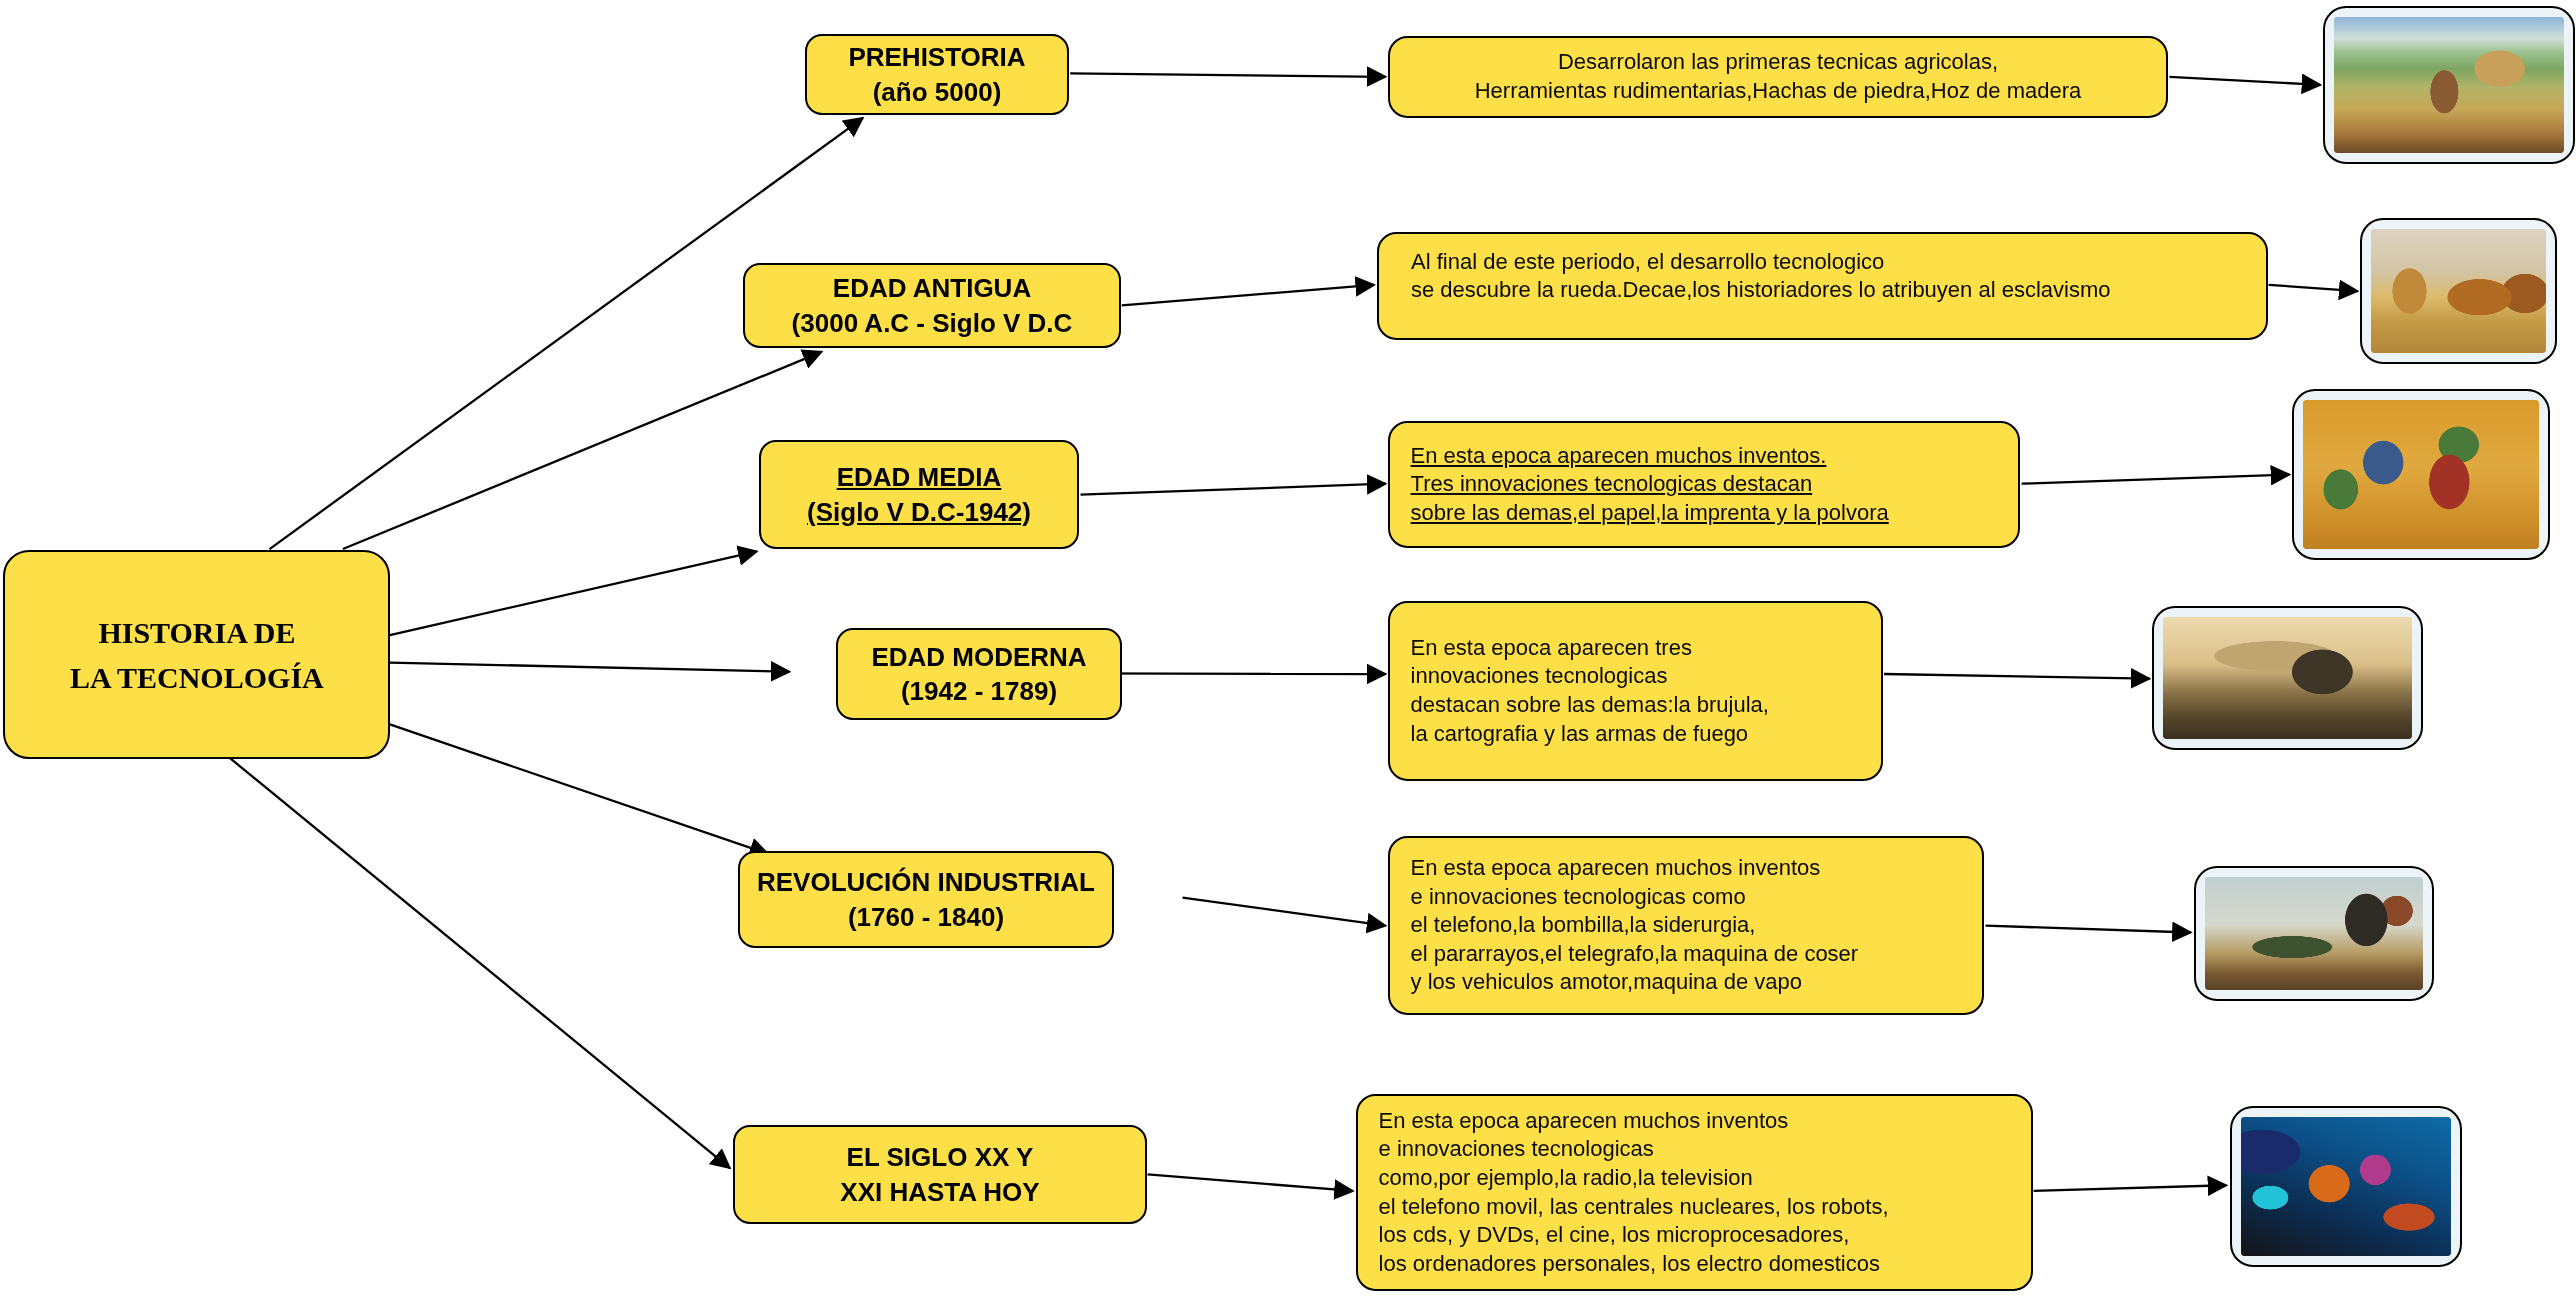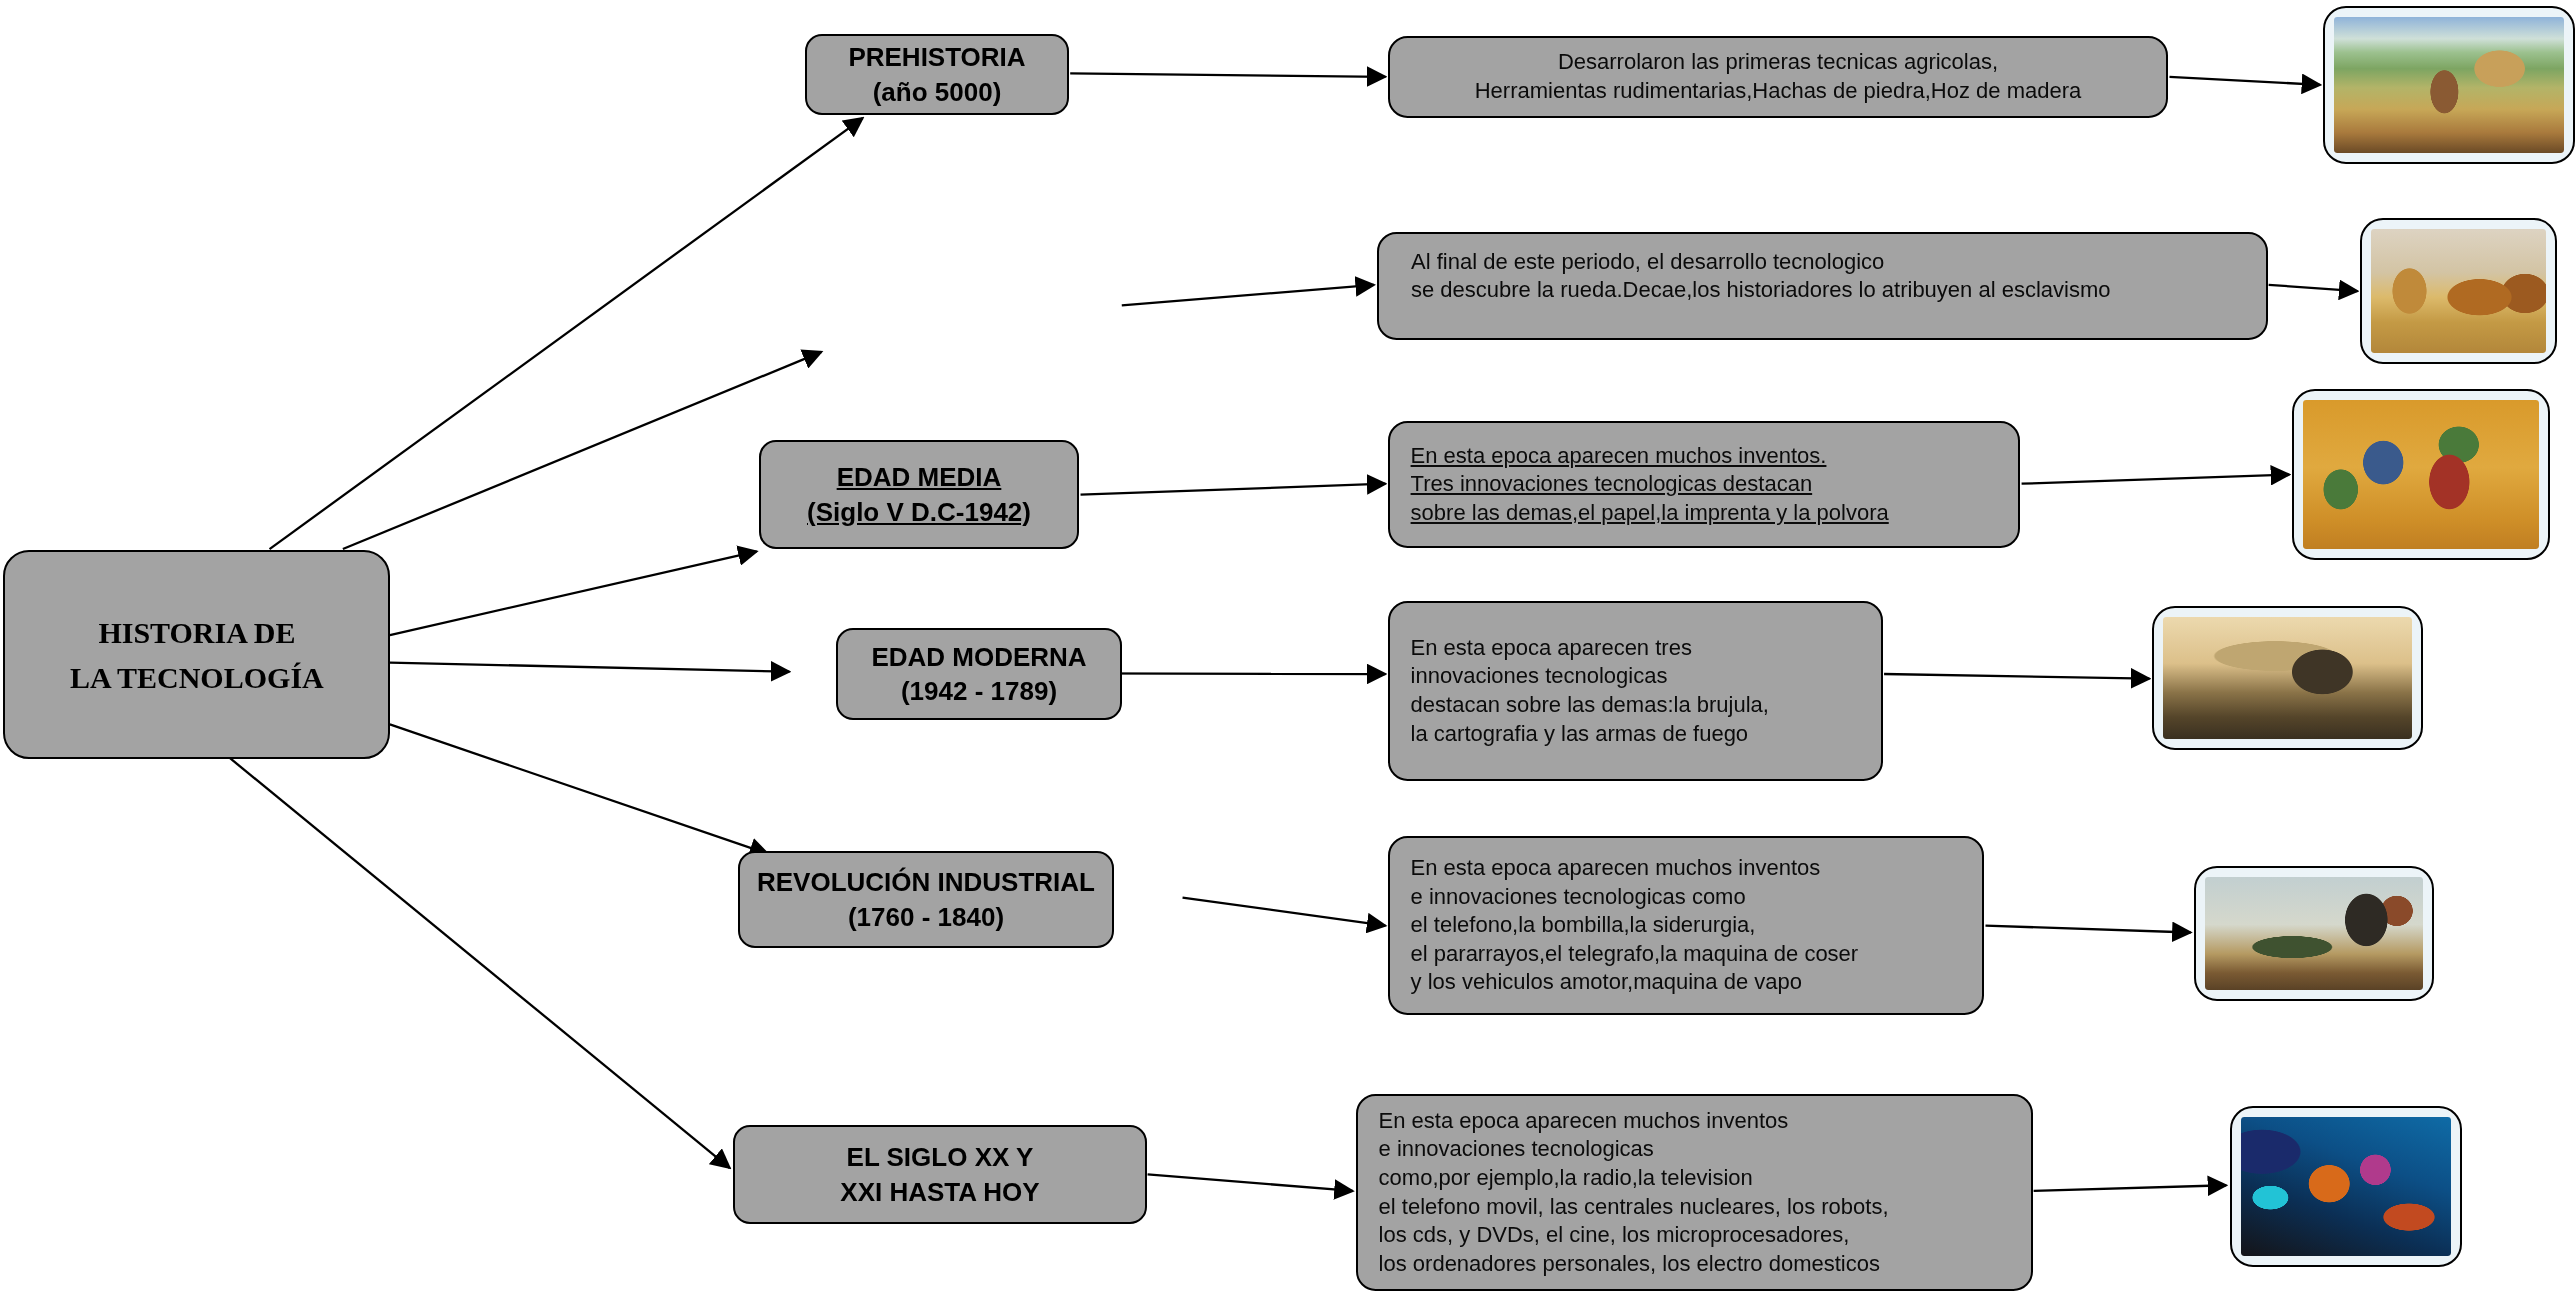--- a/index.html
+++ b/index.html
@@ -6,21 +6,21 @@
   #canvas{
     position:relative;
     width:2576px;height:1297px;
     background:#ffffff;
     font-family:"Liberation Sans", sans-serif;
     overflow:hidden;
   }
   #wires{position:absolute;left:0;top:0;width:2576px;height:1297px;}
   .box{
     position:absolute;
-    background:#a3a3a3;
+    background:#fde047;
     border:2.3px solid #000;
     box-sizing:border-box;
     display:flex;align-items:center;justify-content:center;
   }
   .node{
     border-radius:17px;
     font-weight:bold;
     font-size:26px;line-height:1.32;
     text-align:center;color:#000;
     padding:4.6px 11.5px;
@@ -141,20 +141,22 @@
 LA TECNOLOGÍA</div>
 
   <div class="box node prewrap" style="left:805px;top:34px;width:264px;height:81px;">PREHISTORIA
 (año 5000)</div>
   <div class="box desc center-text prewrap" style="left:1388px;top:36px;width:780px;height:82px;">Desarrolaron las primeras tecnicas agricolas,
 Herramientas rudimentarias,Hachas de piedra,Hoz de madera</div>
   <div class="img-frame" style="left:2323px;top:6.3px;width:252px;height:158px;">
     <div class="pic pic-prehistoria" title="prehistoric-village-farming-painting"></div>
   </div>
 
+  <div class="box node prewrap" style="left:743px;top:263px;width:378px;height:85px;">EDAD ANTIGUA
+(3000 A.C - Siglo V D.C</div>
   <div class="box desc top-align prewrap" style="left:1377px;top:232px;width:891px;height:108px;padding-left:32px;"> Al final de este periodo, el desarrollo tecnologico
 se descubre la rueda.Decae,los historiadores lo atribuyen al esclavismo</div>
   <div class="img-frame" style="left:2360px;top:218px;width:197px;height:146px;">
     <div class="pic pic-antigua" title="roman-chariot-with-horses-illustration"></div>
   </div>
 
   <div class="box node prewrap" style="left:759px;top:440px;width:320px;height:109px;text-decoration:underline;">EDAD MEDIA
 (Siglo V D.C-1942)</div>
   <div class="box desc prewrap" style="left:1388px;top:421px;width:632px;height:127px;text-decoration:underline;">En esta epoca aparecen muchos inventos.
 Tres innovaciones tecnologicas destacan

